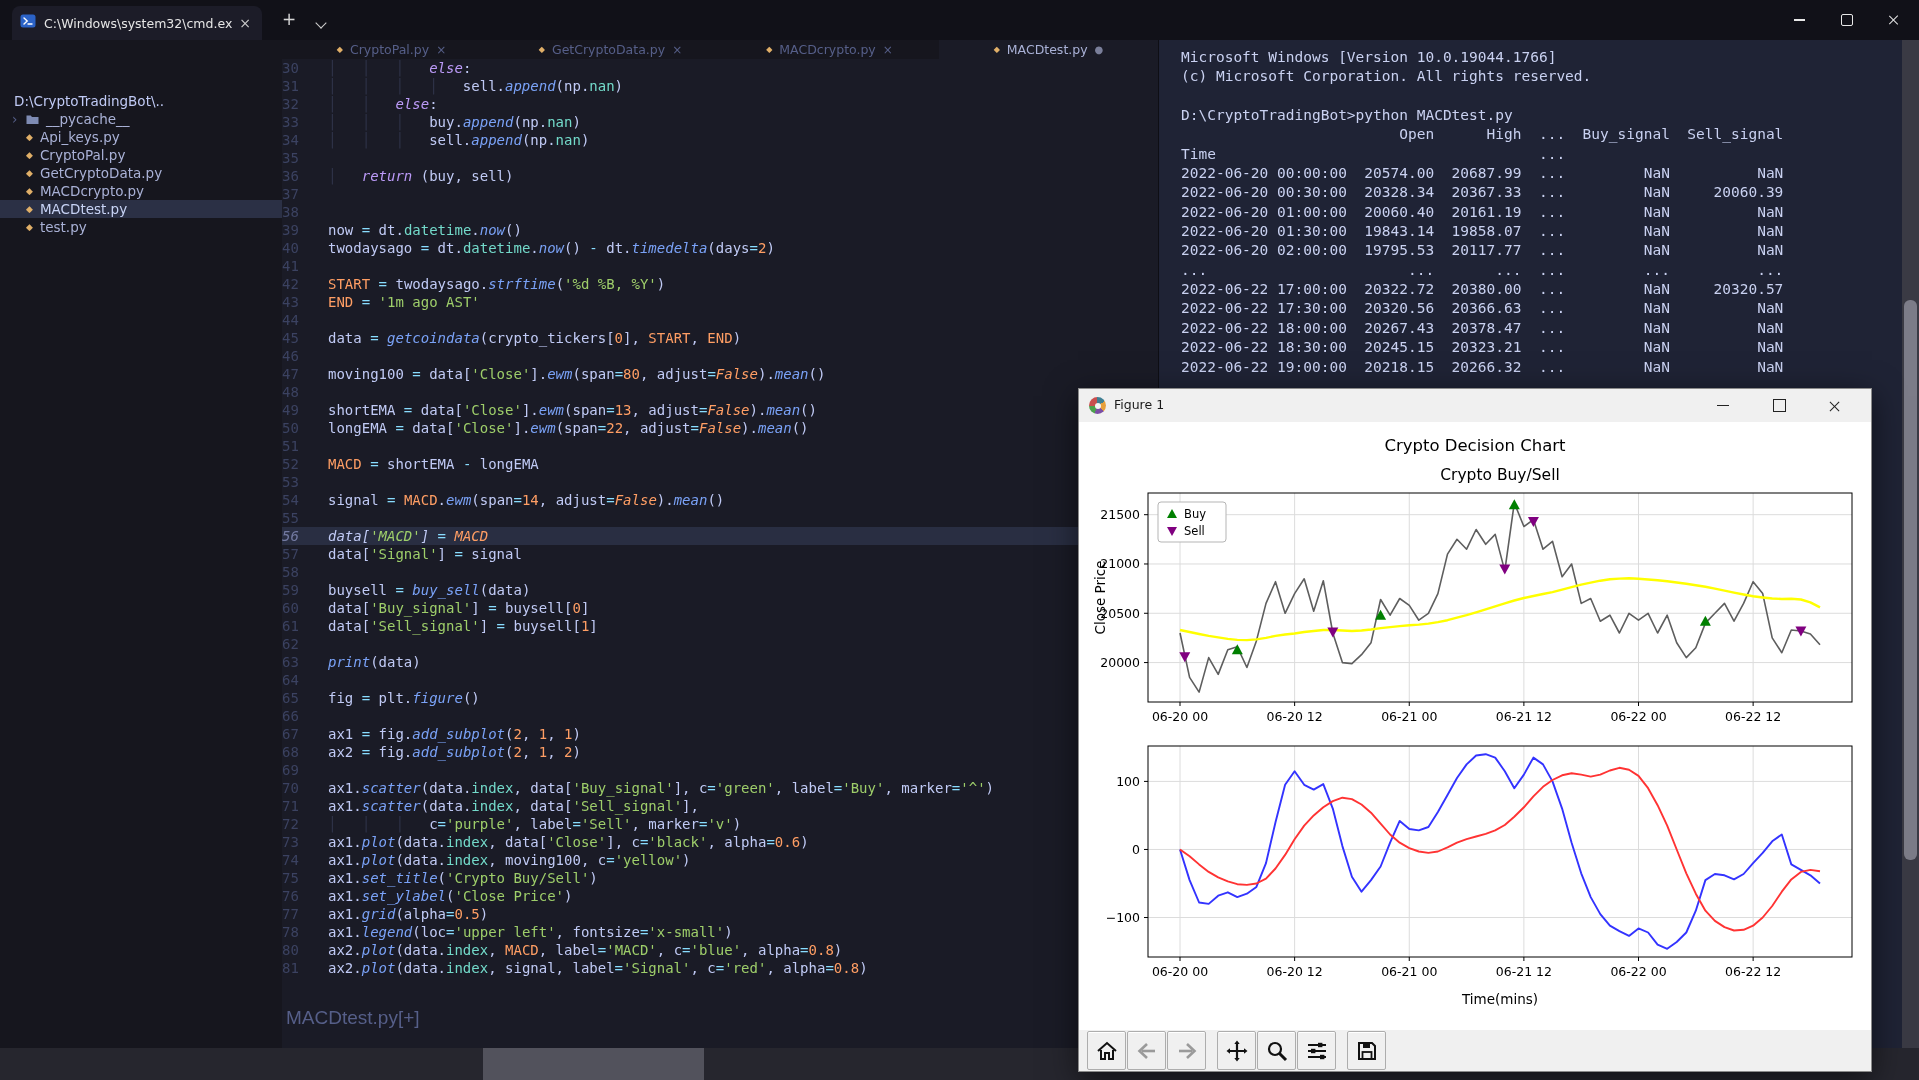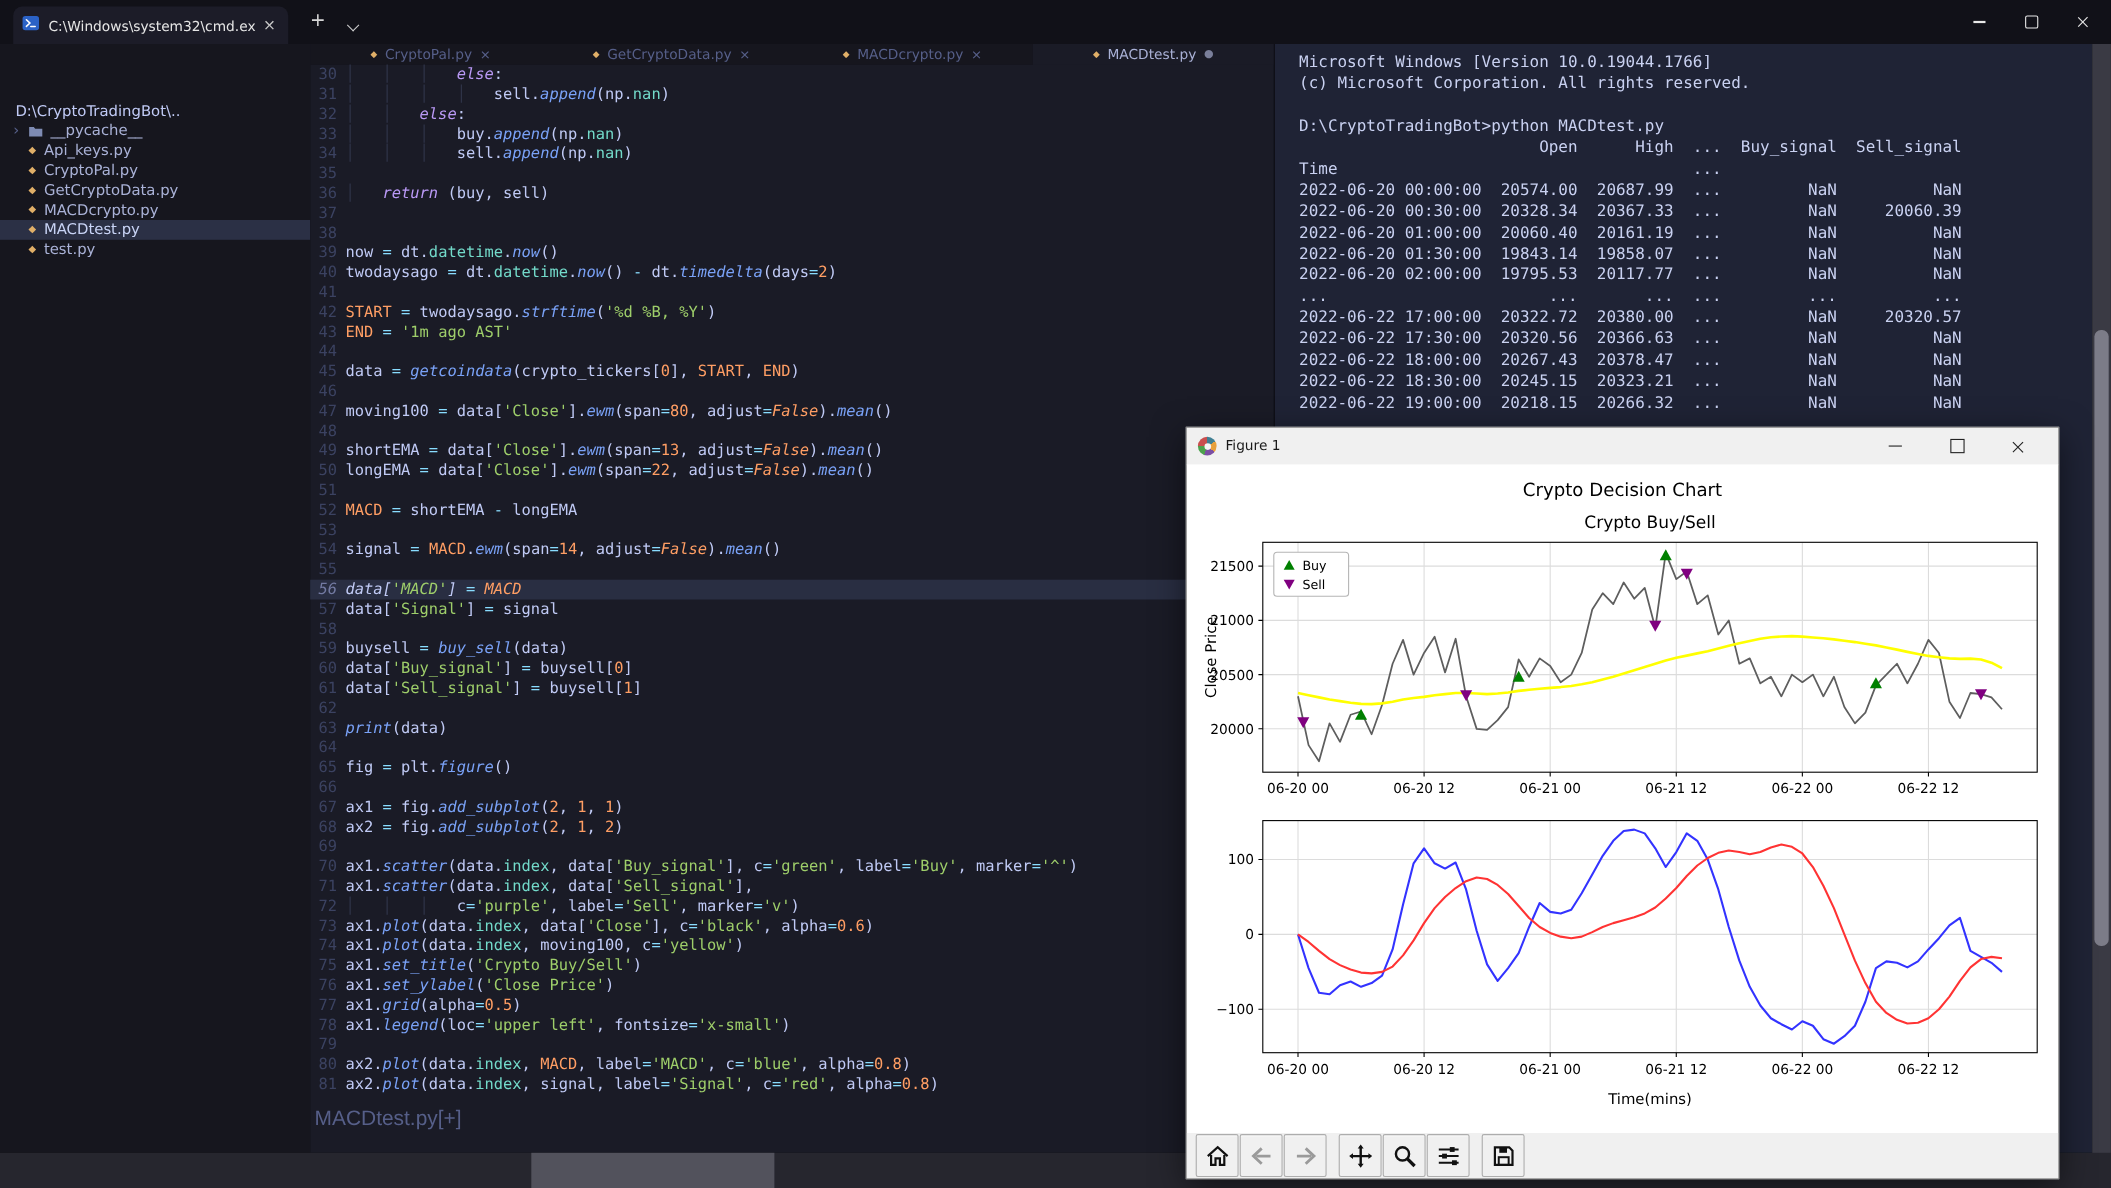--- a/index.html
+++ b/index.html
@@ -43,21 +43,21 @@
   .buf-tab{width:219px;height:19px;display:flex;align-items:center;justify-content:center;gap:7px;
            font-size:12.5px;color:#565f89;}
   .buf-tab.active{background:#1a1b26;color:#a9b1d6;}
   .buf-tab .icon-py{font-size:8px;}
   .buf-close{font-size:12px;color:#565f89;}
   .buf-mod{font-size:10px;color:#7a7f9a;}
   #code{position:absolute;left:0;top:19px;width:876px;}
   .cl{position:relative;height:18px;line-height:18px;font-size:14px;white-space:pre;
       font-family:"DejaVu Sans Mono",monospace;}
   .cl.cur{background:#292e42;font-style:italic;}
-  .ln{display:inline-block;width:32px;margin-right:0;text-align:center;color:#3b4261;}
+  .ln{display:inline-block;width:32px;margin-right:14px;text-align:left;color:#3b4261;}
   .cl.cur .ln{color:#737aa2;}
   .tk-p{color:#c0caf5;} .tk-k{color:#bb9af7;font-style:italic;} .tk-f{color:#7aa2f7;font-style:italic;}
   .tk-t{color:#73daca;} .tk-n{color:#ff9e64;} .tk-b{color:#ff9e64;font-style:italic;margin-top:20px;}
   .tk-s{color:#9ece6a;} .tk-o{color:#89ddff;} .tk-g{color:#2f3449;}
   #statusline{position:absolute;left:0;top:968px;width:876px;height:20px;line-height:20px;
               color:#565f89;font-size:19px;padding-left:4px;font-family:Liberation Sans, sans-serif;}
 
   
   #terminal{position:absolute;left:1158px;top:40px;width:744px;height:1008px;background:#1f2335;
             border-left:1px solid #0e0e14;box-sizing:border-box;}
@@ -207,21 +207,20 @@
         <div class="cl"><span class="ln">69</span></div>
         <div class="cl"><span class="ln">70</span><span class="tk-p">ax1.</span><span class="tk-f">scatter</span><span class="tk-p">(data.</span><span class="tk-t">index</span><span class="tk-p">, data[</span><span class="tk-s">'Buy_signal'</span><span class="tk-p">], c</span><span class="tk-o">=</span><span class="tk-s">'green'</span><span class="tk-p">, label</span><span class="tk-o">=</span><span class="tk-s">'Buy'</span><span class="tk-p">, marker</span><span class="tk-o">=</span><span class="tk-s">'^'</span><span class="tk-p">)</span></div>
         <div class="cl"><span class="ln">71</span><span class="tk-p">ax1.</span><span class="tk-f">scatter</span><span class="tk-p">(data.</span><span class="tk-t">index</span><span class="tk-p">, data[</span><span class="tk-s">'Sell_signal'</span><span class="tk-p">],</span></div>
         <div class="cl"><span class="ln">72</span><span class="tk-g">│   │   │   </span><span class="tk-p">c</span><span class="tk-o">=</span><span class="tk-s">'purple'</span><span class="tk-p">, label</span><span class="tk-o">=</span><span class="tk-s">'Sell'</span><span class="tk-p">, marker</span><span class="tk-o">=</span><span class="tk-s">'v'</span><span class="tk-p">)</span></div>
         <div class="cl"><span class="ln">73</span><span class="tk-p">ax1.</span><span class="tk-f">plot</span><span class="tk-p">(data.</span><span class="tk-t">index</span><span class="tk-p">, data[</span><span class="tk-s">'Close'</span><span class="tk-p">], c</span><span class="tk-o">=</span><span class="tk-s">'black'</span><span class="tk-p">, alpha</span><span class="tk-o">=</span><span class="tk-n">0.6</span><span class="tk-p">)</span></div>
         <div class="cl"><span class="ln">74</span><span class="tk-p">ax1.</span><span class="tk-f">plot</span><span class="tk-p">(data.</span><span class="tk-t">index</span><span class="tk-p">, moving100, c</span><span class="tk-o">=</span><span class="tk-s">'yellow'</span><span class="tk-p">)</span></div>
         <div class="cl"><span class="ln">75</span><span class="tk-p">ax1.</span><span class="tk-f">set_title</span><span class="tk-p">(</span><span class="tk-s">'Crypto Buy/Sell'</span><span class="tk-p">)</span></div>
         <div class="cl"><span class="ln">76</span><span class="tk-p">ax1.</span><span class="tk-f">set_ylabel</span><span class="tk-p">(</span><span class="tk-s">'Close Price'</span><span class="tk-p">)</span></div>
         <div class="cl"><span class="ln">77</span><span class="tk-p">ax1.</span><span class="tk-f">grid</span><span class="tk-p">(alpha</span><span class="tk-o">=</span><span class="tk-n">0.5</span><span class="tk-p">)</span></div>
         <div class="cl"><span class="ln">78</span><span class="tk-p">ax1.</span><span class="tk-f">legend</span><span class="tk-p">(loc</span><span class="tk-o">=</span><span class="tk-s">'upper left'</span><span class="tk-p">, fontsize</span><span class="tk-o">=</span><span class="tk-s">'x-small'</span><span class="tk-p">)</span></div>
-        <div class="cl"><span class="ln">79</span></div>
         <div class="cl"><span class="ln">80</span><span class="tk-p">ax2.</span><span class="tk-f">plot</span><span class="tk-p">(data.</span><span class="tk-t">index</span><span class="tk-p">, </span><span class="tk-n">MACD</span><span class="tk-p">, label</span><span class="tk-o">=</span><span class="tk-s">'MACD'</span><span class="tk-p">, c</span><span class="tk-o">=</span><span class="tk-s">'blue'</span><span class="tk-p">, alpha</span><span class="tk-o">=</span><span class="tk-n">0.8</span><span class="tk-p">)</span></div>
         <div class="cl"><span class="ln">81</span><span class="tk-p">ax2.</span><span class="tk-f">plot</span><span class="tk-p">(data.</span><span class="tk-t">index</span><span class="tk-p">, signal, label</span><span class="tk-o">=</span><span class="tk-s">'Signal'</span><span class="tk-p">, c</span><span class="tk-o">=</span><span class="tk-s">'red'</span><span class="tk-p">, alpha</span><span class="tk-o">=</span><span class="tk-n">0.8</span><span class="tk-p">)</span></div>
       </div>
     <div id="statusline">MACDtest.py[+]</div>
   </div>
 
   <div id="terminal">
     <pre id="term-pre">Microsoft Windows [Version 10.0.19044.1766]
 (c) Microsoft Corporation. All rights reserved.
 

